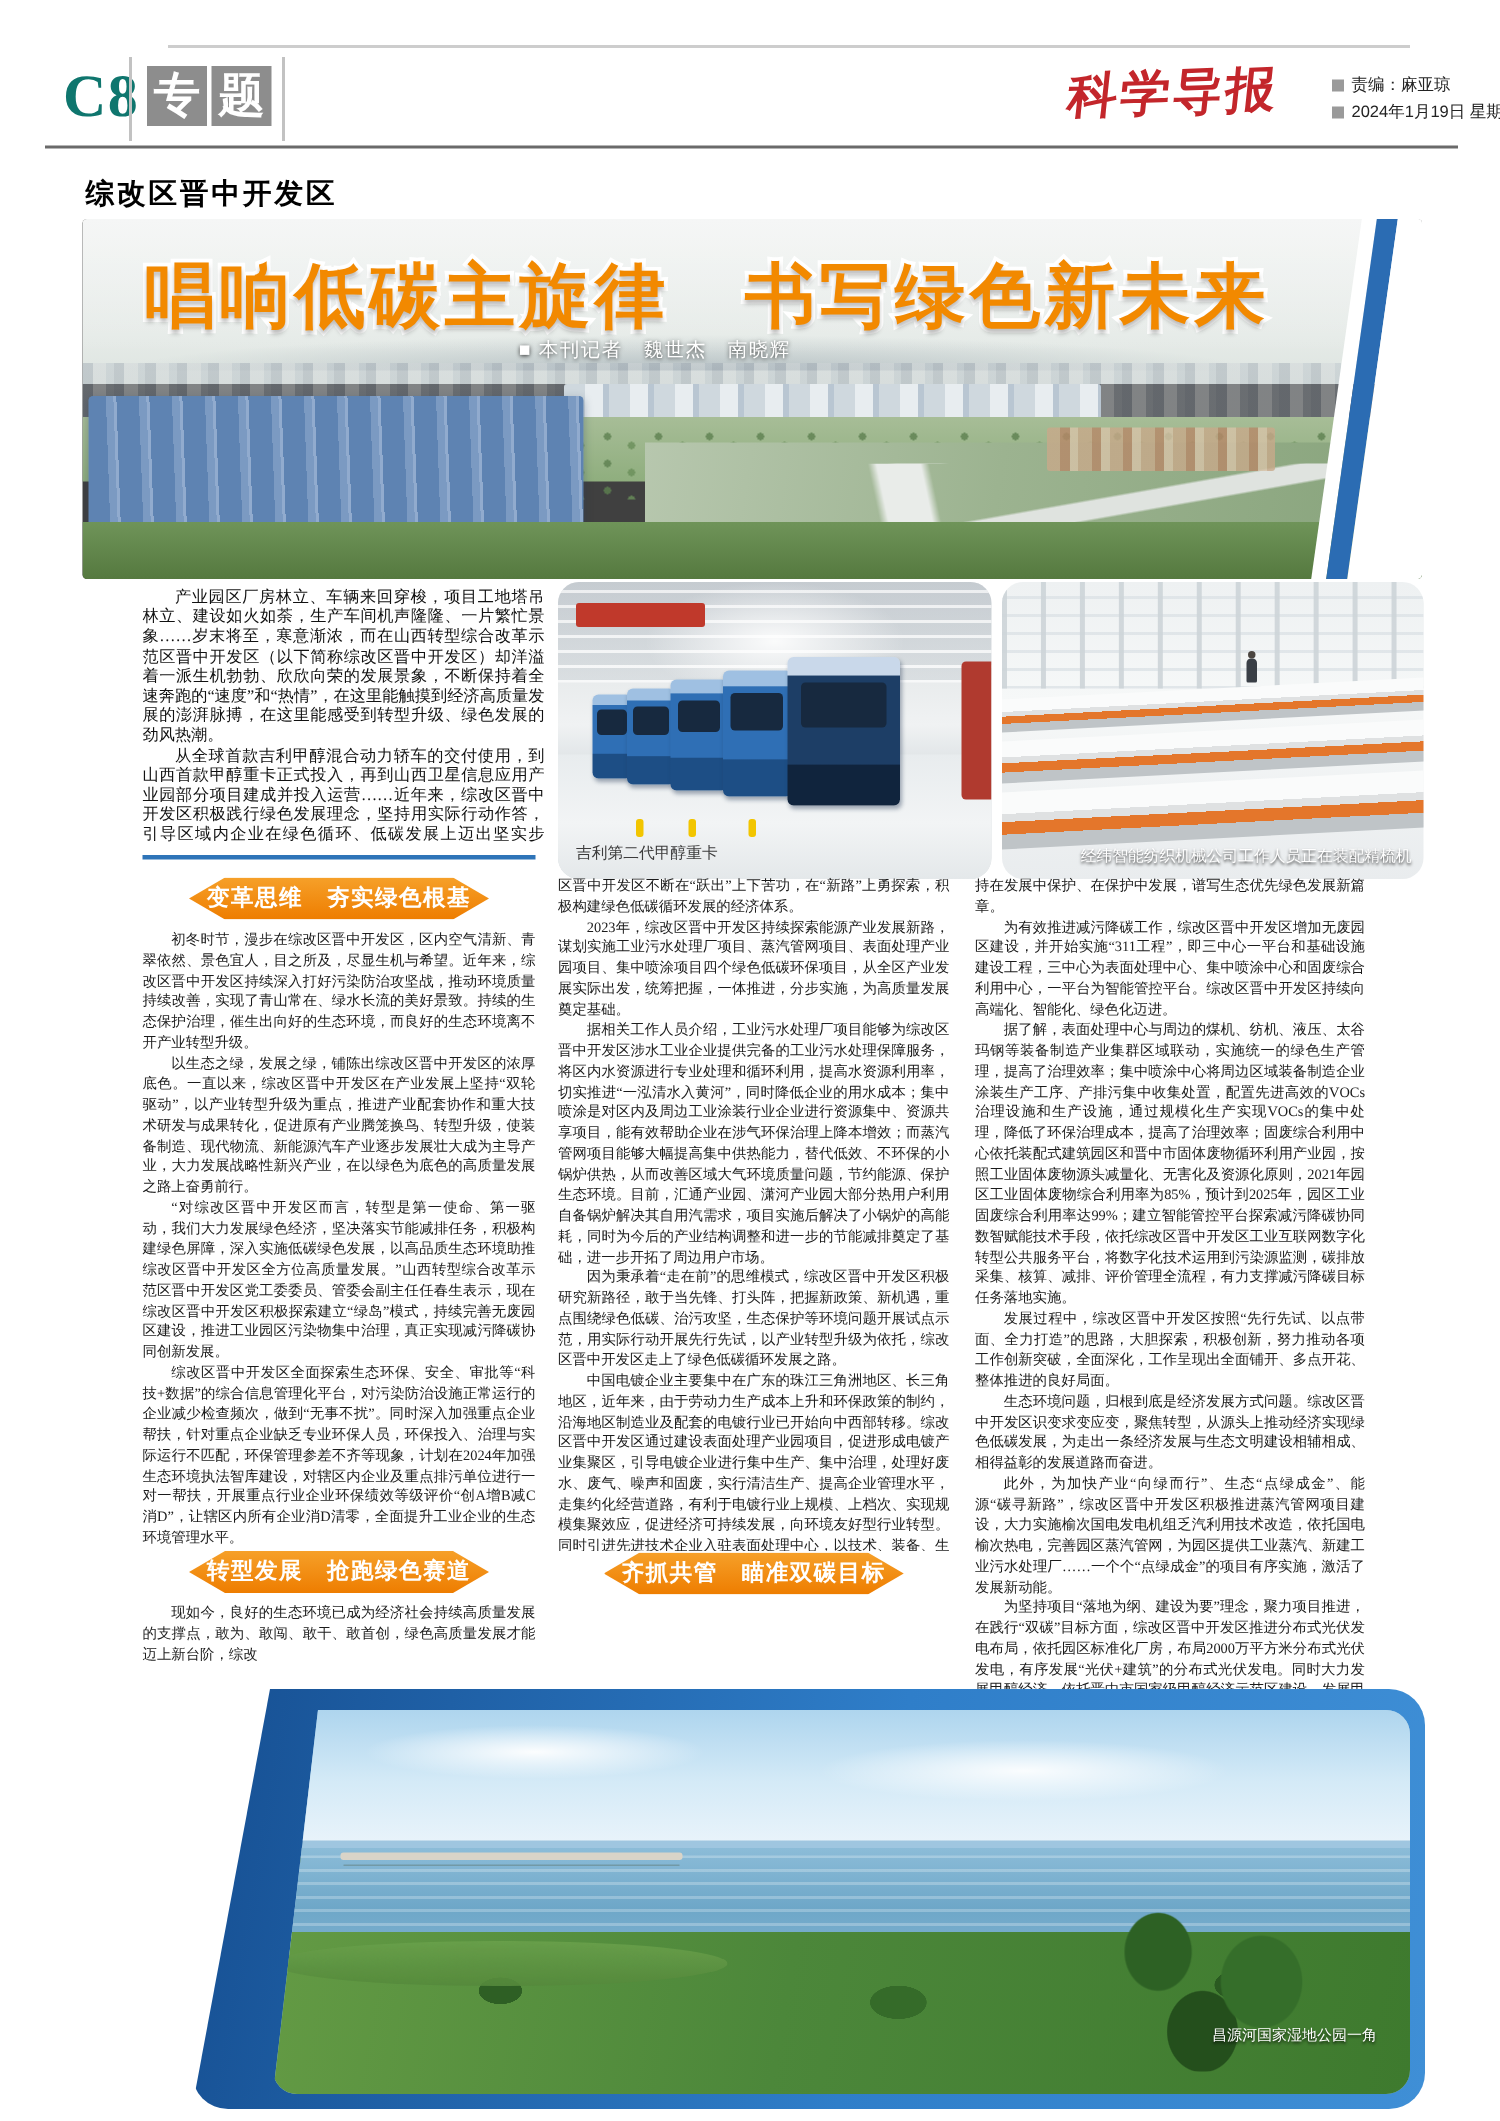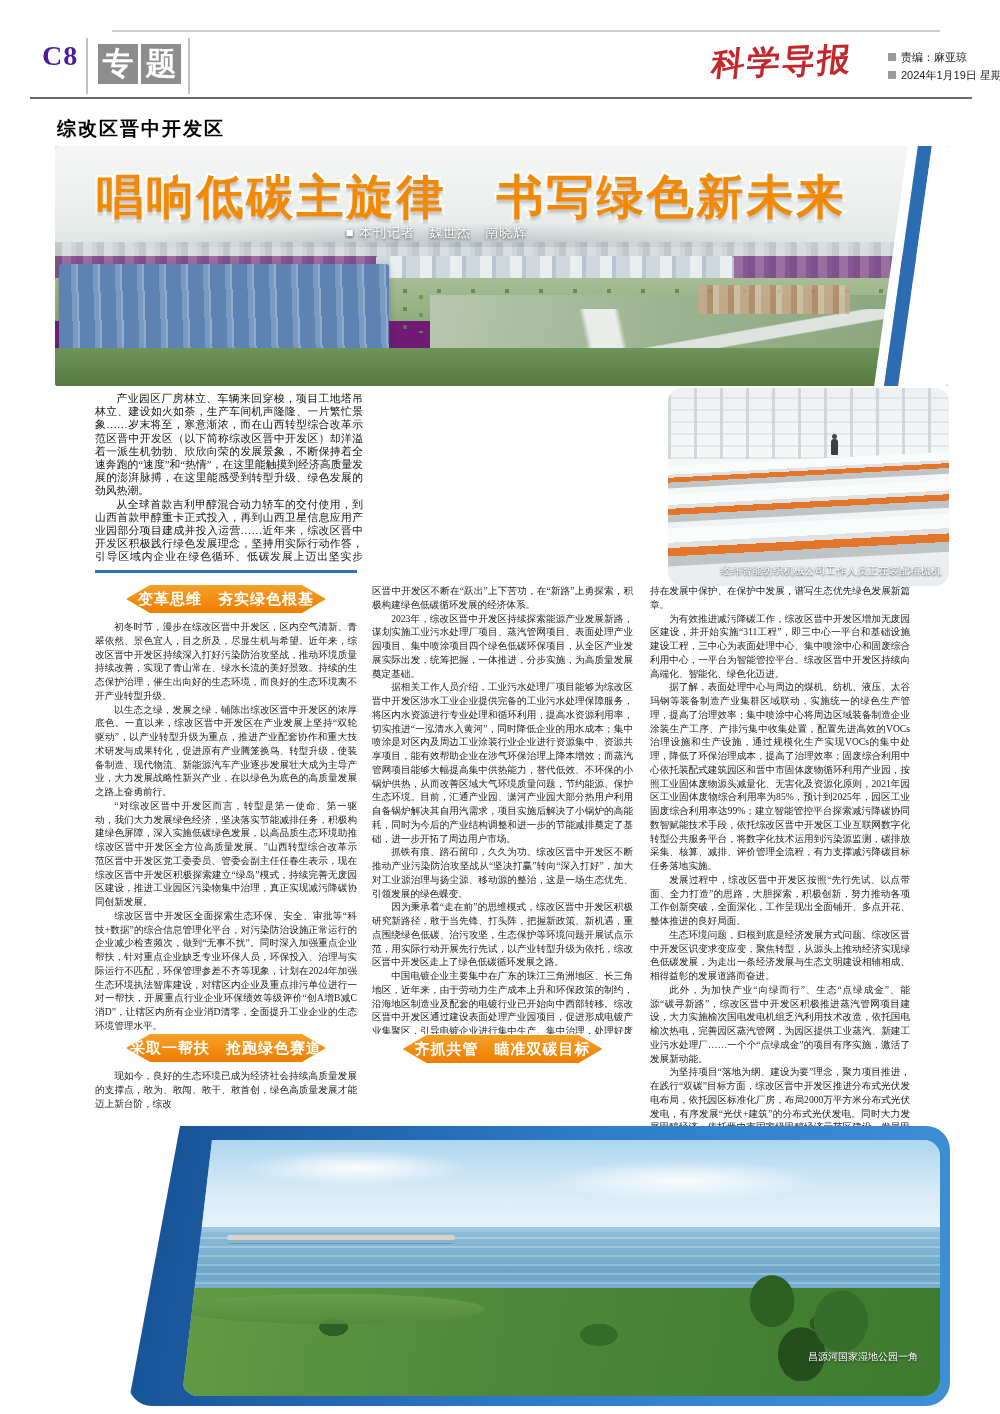--- a/index.html
+++ b/index.html
@@ -2,36 +2,36 @@
 <html><head>
 <meta charset="utf-8">
 <style>
   html,body{margin:0;padding:0;background:#e9e9e9;}
   .page{position:relative;width:1000px;height:1414px;margin:0 auto;background:#fff;overflow:hidden;
         font-family:"Liberation Serif","DejaVu Serif",serif;color:#1c1c1c;}
   .abs{position:absolute;}
 
   
   .hairline-top{left:112px;right:60px;top:30px;height:2px;background:#cdcdcd;}
-  .pageno{left:42px;top:40px;font-size:28px;font-weight:bold;font-family:"Liberation Serif",serif;color:#4c1d95;letter-spacing:1px;}
+  .pageno{left:42px;top:40px;font-size:40px;font-weight:bold;font-family:"Liberation Serif",serif;color:#0f766e;letter-spacing:1px;}
   .hd-sep{top:38px;width:2px;height:56px;background:#c2c2c2;}
   .topic-box{top:44px;width:40px;height:40px;background:#8d8d8d;color:#fff;text-align:center;line-height:40px;
              font-size:31px;font-weight:bold;font-family:"Liberation Sans","DejaVu Sans",sans-serif;}
   .masthead{left:712px;top:40px;width:130px;font-size:33px;font-weight:bold;color:#c3262b;
             font-family:"Liberation Serif",serif;transform:skewX(-8deg) rotate(-2deg);letter-spacing:2px;white-space:nowrap;}
   .hd-info{left:888px;top:48px;width:150px;font-family:"Liberation Sans","DejaVu Sans",sans-serif;
            font-size:11px;color:#222;line-height:18px;}
   .hd-info .row{display:flex;align-items:center;}
   .sq{display:inline-block;width:8px;height:8px;background:#9a9a9a;margin-right:5px;flex:0 0 auto;}
   .header-rule{left:30px;right:28px;top:97px;height:2px;background:#6a6a6a;}
 
   
   .kicker{left:57px;top:116px;font-size:19px;font-weight:bold;color:#000;
           font-family:"Liberation Sans","DejaVu Sans",sans-serif;letter-spacing:2px;}
-  .hero{left:55px;top:146px;width:893px;height:240px;overflow:hidden;border-radius:3px;background:#701a75;}
+  .hero{left:55px;top:146px;width:893px;height:240px;overflow:hidden;border-radius:3px;background:#404040;}
   .hero-sky{left:0;top:0;right:0;height:46%;background:linear-gradient(#f0f2f1,#e6ebe8 70%,#dde4e0);}
   .hero-mount{left:0;top:28%;right:0;height:14%;
       background:radial-gradient(60% 100% at 45% 100%,rgba(140,155,165,.5),rgba(140,155,165,0) 70%);}
   .hero-city{left:0;top:40%;right:6%;height:16%;opacity:.75;
       background:repeating-linear-gradient(90deg,rgba(150,160,172,.55) 0 7px,rgba(208,213,216,.6) 7px 16px,rgba(175,185,195,.5) 16px 21px);}
   .hero-cluster{left:36%;top:46%;width:40%;height:18%;border-radius:2px;
       background:repeating-linear-gradient(90deg,#cfd8de 0 14px,#e8edf0 14px 26px,#b9c6d2 26px 30px);}
   .hero-greenband{left:0;top:55%;right:0;height:18%;
       background:linear-gradient(#a7bd97,#8fae7e);}
   .hero-treedots{left:0;top:58%;right:0;height:20%;opacity:.8;
@@ -192,51 +192,66 @@
     <div class="abs headline">唱响低碳主旋律　书写绿色新未来</div>
     <div class="abs byline">■ 本刊记者　魏世杰　南晓辉</div>
   </div>
 
   <div class="abs intro">
       <p class="intro-para">产业园区厂房林立、车辆来回穿梭，项目工地塔吊林立、建设如火如荼，生产车间机声隆隆、一片繁忙景象……岁末将至，寒意渐浓，而在山西转型综合改革示范区晋中开发区（以下简称综改区晋中开发区）却洋溢着一派生机勃勃、欣欣向荣的发展景象，不断保持着全速奔跑的“速度”和“热情”，在这里能触摸到经济高质量发展的澎湃脉搏，在这里能感受到转型升级、绿色发展的劲风热潮。</p>
       <p class="intro-para">从全球首款吉利甲醇混合动力轿车的交付使用，到山西首款甲醇重卡正式投入，再到山西卫星信息应用产业园部分项目建成并投入运营……近年来，综改区晋中开发区积极践行绿色发展理念，坚持用实际行动作答，引导区域内企业在绿色循环、低碳发展上迈出坚实步伐，用“含绿量”赋能“含金量”，使产业结构逐渐变“新”、发展模式逐渐变“绿”、经济质量逐渐变“优”，用切实行动走出了一条转型升级、绿色发展之路。</p>
     </div>
   <div class="abs intro-rule"></div>
 
+  <div class="abs fig fig1">
+    <div class="abs f1-ceiling"></div>
+    <div class="abs f1-glow"></div>
+    <div class="abs f1-banner"></div>
+    <div class="abs f1-floor"></div>
+    <div class="truck tk5"></div>
+    <div class="truck tk4"></div>
+    <div class="truck tk3"></div>
+    <div class="truck tk2"></div>
+    <div class="truck tk1"></div>
+    <div class="abs tk-red"></div>
+    <div class="bollard" style="left:18%;"></div>
+    <div class="bollard" style="left:30%;"></div>
+    <div class="bollard" style="left:44%;"></div>
+    <div class="abs fig-cap-dark">吉利第二代甲醇重卡</div>
+  </div>
 
   <div class="abs fig fig2">
     <div class="abs f2-lights"></div>
     <div class="mrow mr1"></div>
     <div class="mrow mr2"></div>
     <div class="mrow mr3"></div>
     <div class="abs worker"></div>
     <div class="abs fig-cap-light">经纬智能纺织机械公司工作人员正在装配精梳机</div>
   </div>
 
   <div class="col col1">
     <div class="badge">变革思维　夯实绿色根基</div>
     <div class="tbox t1">
         <p class="para">初冬时节，漫步在综改区晋中开发区，区内空气清新、青翠依然、景色宜人，目之所及，尽显生机与希望。近年来，综改区晋中开发区持续深入打好污染防治攻坚战，推动环境质量持续改善，实现了青山常在、绿水长流的美好景致。持续的生态保护治理，催生出向好的生态环境，而良好的生态环境离不开产业转型升级。</p>
         <p class="para">以生态之绿，发展之绿，铺陈出综改区晋中开发区的浓厚底色。一直以来，综改区晋中开发区在产业发展上坚持“双轮驱动”，以产业转型升级为重点，推进产业配套协作和重大技术研发与成果转化，促进原有产业腾笼换鸟、转型升级，使装备制造、现代物流、新能源汽车产业逐步发展壮大成为主导产业，大力发展战略性新兴产业，在以绿色为底色的高质量发展之路上奋勇前行。</p>
         <p class="para">“对综改区晋中开发区而言，转型是第一使命、第一驱动，我们大力发展绿色经济，坚决落实节能减排任务，积极构建绿色屏障，深入实施低碳绿色发展，以高品质生态环境助推综改区晋中开发区全方位高质量发展。”山西转型综合改革示范区晋中开发区党工委委员、管委会副主任任春生表示，现在综改区晋中开发区积极探索建立“绿岛”模式，持续完善无废园区建设，推进工业园区污染物集中治理，真正实现减污降碳协同创新发展。</p>
         <p class="para">综改区晋中开发区全面探索生态环保、安全、审批等“科技+数据”的综合信息管理化平台，对污染防治设施正常运行的企业减少检查频次，做到“无事不扰”。同时深入加强重点企业帮扶，针对重点企业缺乏专业环保人员，环保投入、治理与实际运行不匹配，环保管理参差不齐等现象，计划在2024年加强生态环境执法智库建设，对辖区内企业及重点排污单位进行一对一帮扶，开展重点行业企业环保绩效等级评价“创A增B减C消D”，让辖区内所有企业消D清零，全面提升工业企业的生态环境管理水平。</p>
         <p class="para">同时，综改区晋中开发区不断强化环境监管，在生态环保工作中始终坚持科学施策、超前治理、精准治污、严控严管，把整治大气、水、土壤污染作为改善环境质量的主攻方向，辖区内工业企业基本安装污染防治设施，涉水工业企业均建有污水处理设施，在土壤污染方面强化源头防控，对危险废物实行规范化管理。同时，分行业压茬式对重点行业进行专项执法检查，采取一帮扶、三督办、四处罚的模式，严格落实首违不罚和轻微免罚，取得了“检查一批、整治一批、警示一批、规范一批”的良好效果。</p>
       </div>
-    <div class="badge">采取一帮扶　抢跑绿色赛道</div>
+    <div class="badge">转型发展　抢跑绿色赛道</div>
     <div class="tbox t2">
         <p class="para">现如今，良好的生态环境已成为经济社会持续高质量发展的支撑点，敢为、敢闯、敢干、敢首创，绿色高质量发展才能迈上新台阶，综改</p>
       </div>
   </div>
 
   <div class="col col2">
     <div class="tbox t1">
         <p class="para cont">区晋中开发区不断在“跃出”上下苦功，在“新路”上勇探索，积极构建绿色低碳循环发展的经济体系。</p>
         <p class="para">2023年，综改区晋中开发区持续探索能源产业发展新路，谋划实施工业污水处理厂项目、蒸汽管网项目、表面处理产业园项目、集中喷涂项目四个绿色低碳环保项目，从全区产业发展实际出发，统筹把握，一体推进，分步实施，为高质量发展奠定基础。</p>
         <p class="para">据相关工作人员介绍，工业污水处理厂项目能够为综改区晋中开发区涉水工业企业提供完备的工业污水处理保障服务，将区内水资源进行专业处理和循环利用，提高水资源利用率，切实推进“一泓清水入黄河”，同时降低企业的用水成本；集中喷涂是对区内及周边工业涂装行业企业进行资源集中、资源共享项目，能有效帮助企业在涉气环保治理上降本增效；而蒸汽管网项目能够大幅提高集中供热能力，替代低效、不环保的小锅炉供热，从而改善区域大气环境质量问题，节约能源、保护生态环境。目前，汇通产业园、潇河产业园大部分热用户利用自备锅炉解决其自用汽需求，项目实施后解决了小锅炉的高能耗，同时为今后的产业结构调整和进一步的节能减排奠定了基础，进一步开拓了周边用户市场。</p>
-        <p class="para">抓铁有痕、踏石留印，久久为功。综改区晋中开发区不断推动产业污染防治攻坚战从“坚决打赢”转向“深入打好”，加大对工业源治理与扬尘源、移动源的整治，这是一场生态优先、引领发展的绿色蝶变。</p>
         <p class="para">因为秉承着“走在前”的思维模式，综改区晋中开发区积极研究新路径，敢于当先锋、打头阵，把握新政策、新机遇，重点围绕绿色低碳、治污攻坚，生态保护等环境问题开展试点示范，用实际行动开展先行先试，以产业转型升级为依托，综改区晋中开发区走上了绿色低碳循环发展之路。</p>
         <p class="para">中国电镀企业主要集中在广东的珠江三角洲地区、长三角地区，近年来，由于劳动力生产成本上升和环保政策的制约，沿海地区制造业及配套的电镀行业已开始向中西部转移。综改区晋中开发区通过建设表面处理产业园项目，促进形成电镀产业集聚区，引导电镀企业进行集中生产、集中治理，处理好废水、废气、噪声和固废，实行清洁生产、提高企业管理水平，走集约化经营道路，有利于电镀行业上规模、上档次、实现规模集聚效应，促进经济可持续发展，向环境友好型行业转型。同时引进先进技术企业入驻表面处理中心，以技术、装备、生产、管理以及区位等综合优势，采用先进电镀技术工艺和自动化生产线，项目产品必然有美好的市场前景。</p>
       </div>
     <div class="badge">齐抓共管　瞄准双碳目标</div>
   </div>
 
   <div class="col col3">
     <div class="tbox t1">
         <p class="para cont">持在发展中保护、在保护中发展，谱写生态优先绿色发展新篇章。</p>
         <p class="para">为有效推进减污降碳工作，综改区晋中开发区增加无废园区建设，并开始实施“311工程”，即三中心一平台和基础设施建设工程，三中心为表面处理中心、集中喷涂中心和固废综合利用中心，一平台为智能管控平台。综改区晋中开发区持续向高端化、智能化、绿色化迈进。</p>

